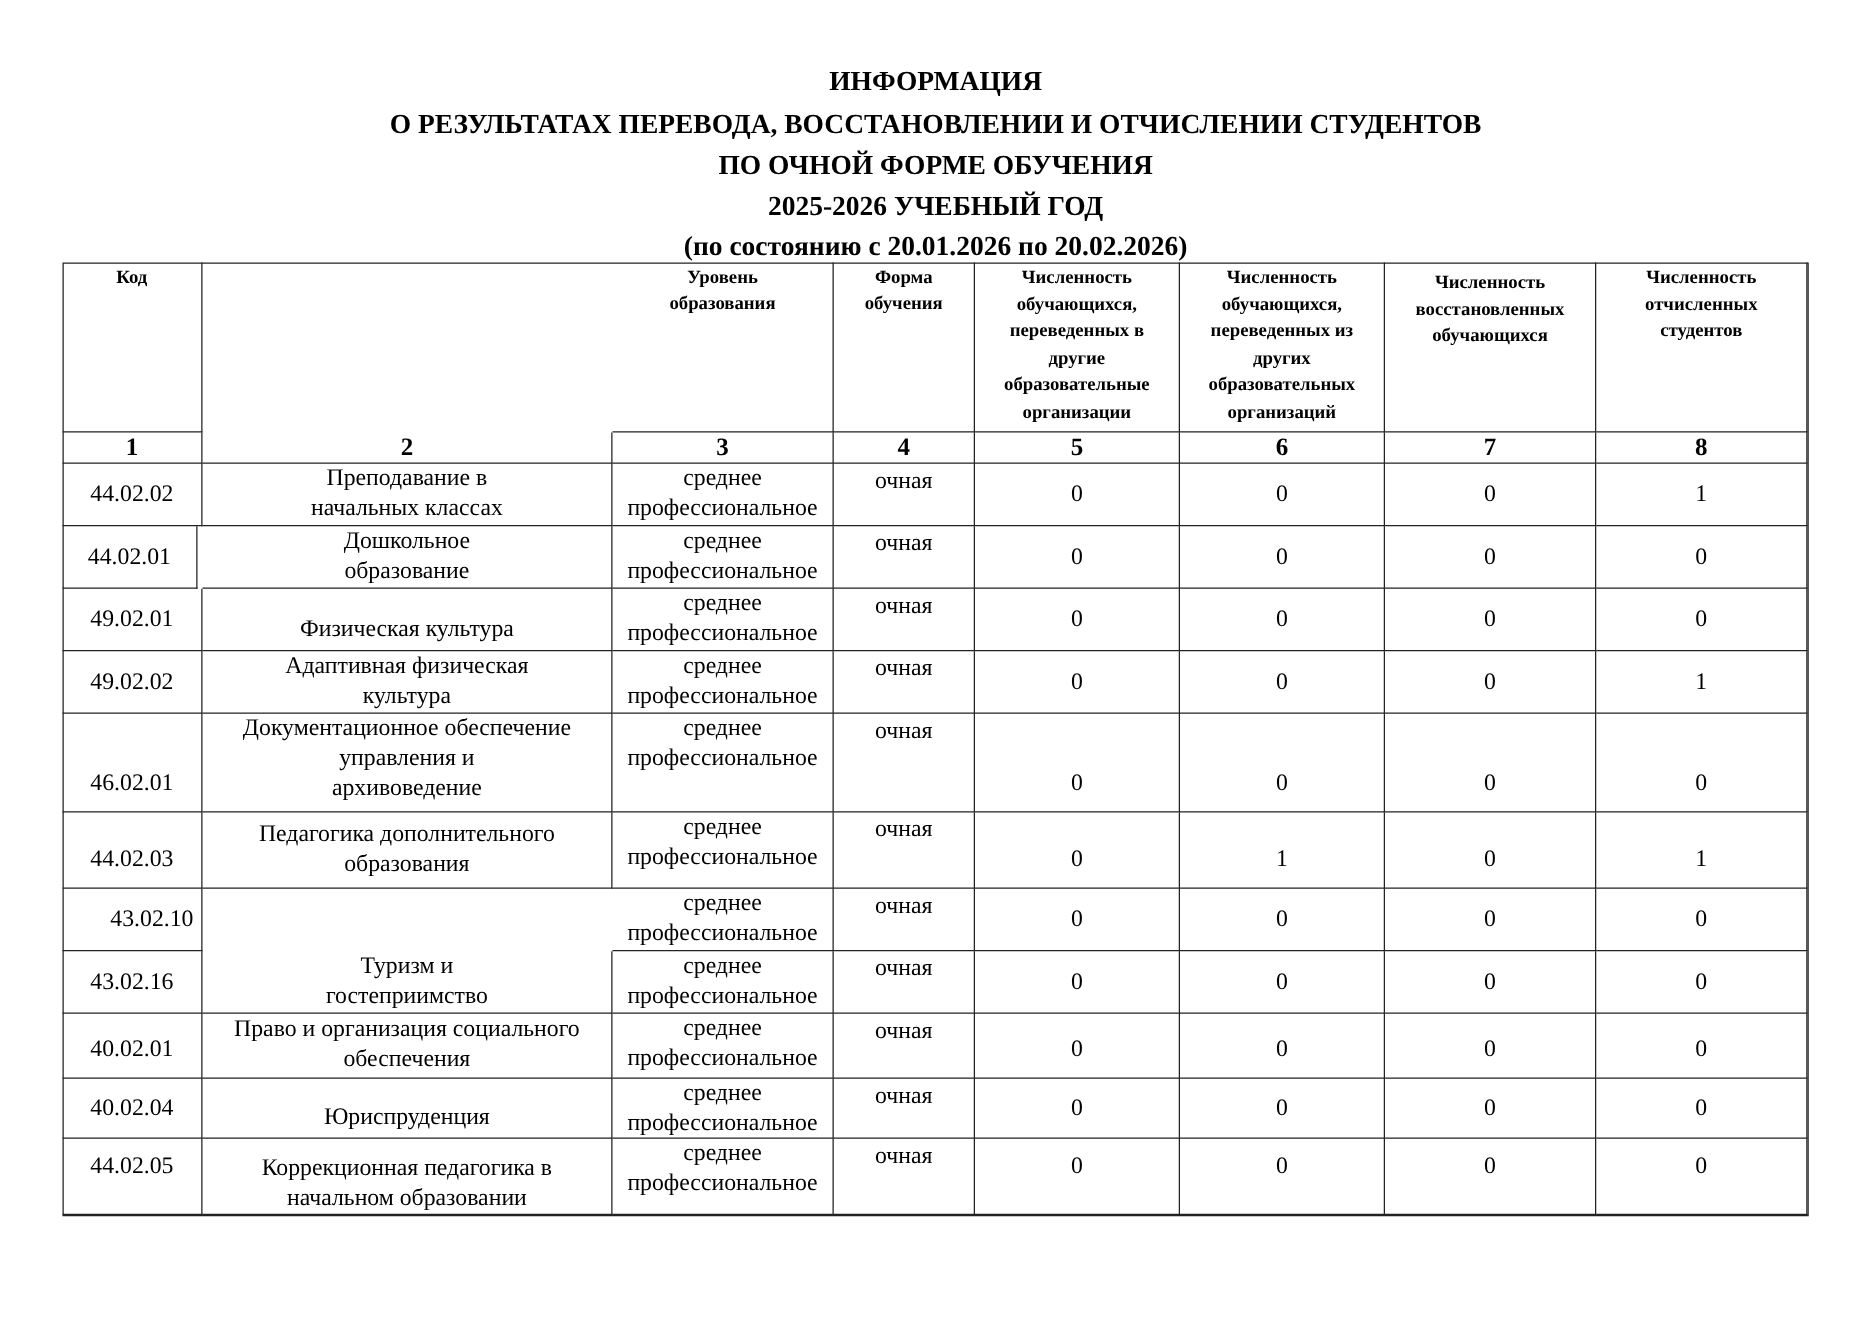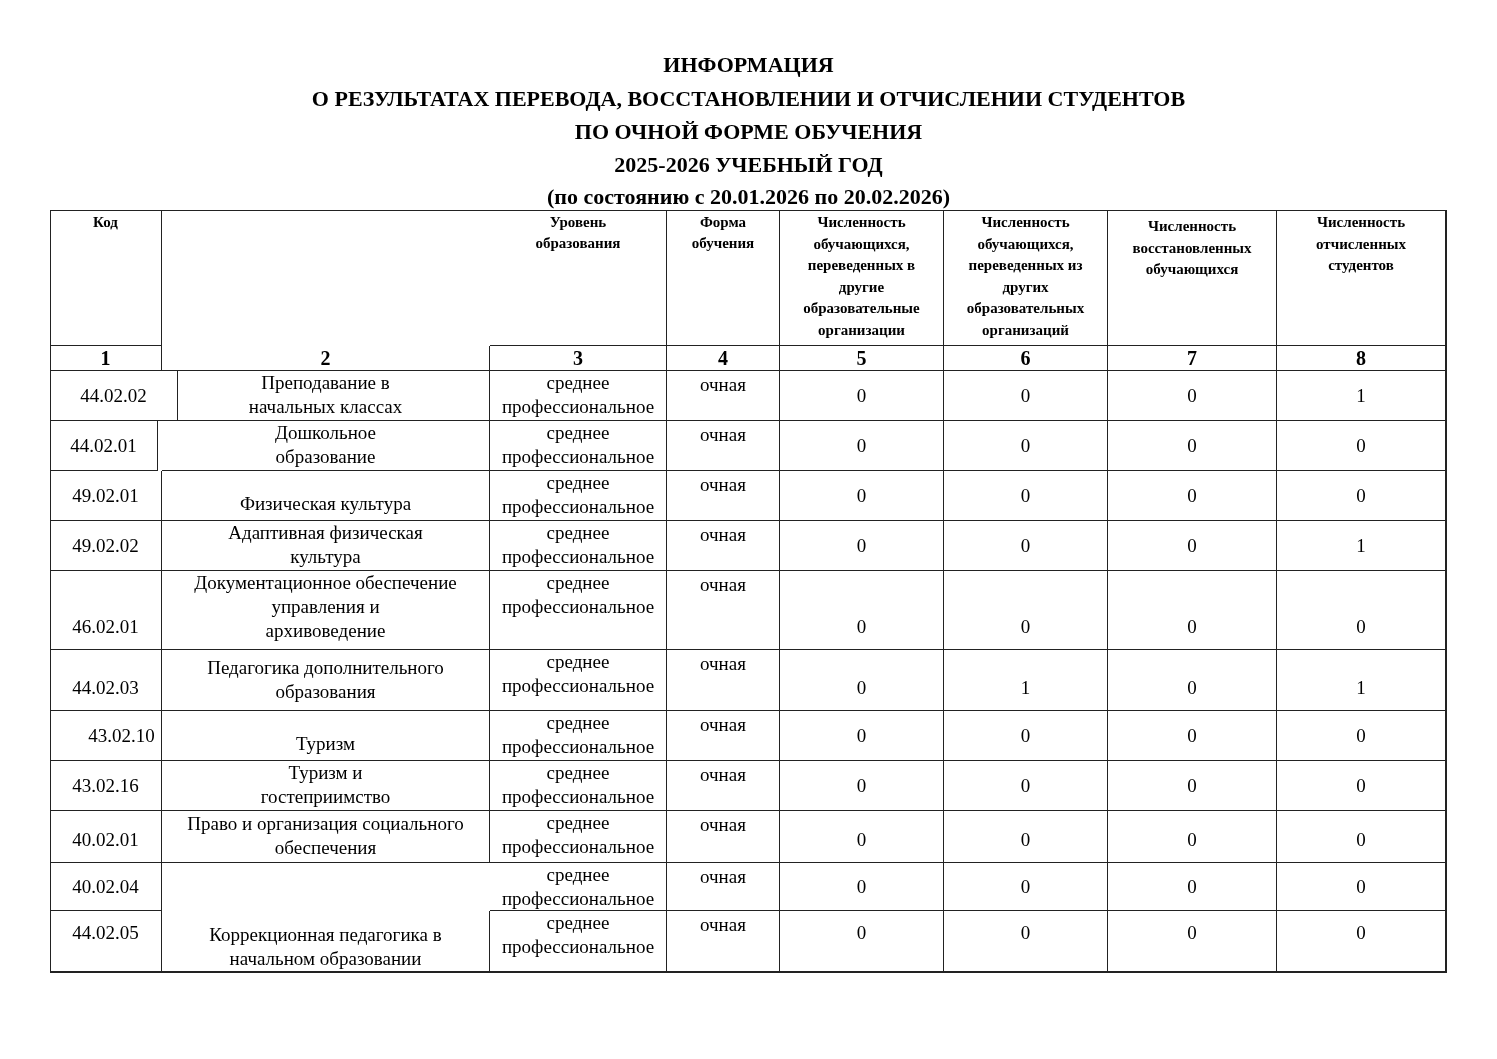--- a/index.html
+++ b/index.html
@@ -51,21 +51,21 @@
 отчисленных
 студентов</div>
     <div class="cell num" style="left: 0px; top: 136px; width: 112px; height: 25px;">1</div>
     <div class="cell num" style="left: 112px; top: 136px; width: 328px; height: 25px;">2</div>
     <div class="cell num" style="left: 440px; top: 136px; width: 177px; height: 25px;">3</div>
     <div class="cell num" style="left: 617px; top: 136px; width: 113px; height: 25px;">4</div>
     <div class="cell num" style="left: 730px; top: 136px; width: 164px; height: 25px;">5</div>
     <div class="cell num" style="left: 894px; top: 136px; width: 164px; height: 25px;">6</div>
     <div class="cell num" style="left: 1058px; top: 136px; width: 169px; height: 25px;">7</div>
     <div class="cell num" style="left: 1227px; top: 136px; width: 169px; height: 25px;">8</div>
-    <div class="cell txt" style="left: 0px; top: 161px; width: 128px; height: 50px;"><div class="abs" style="top: 50%; transform: translateY(-50%);">44.02.02</div></div>
+    <div class="cell txt" style="left: 0px; top: 161px; width: 112px; height: 50px;"><div class="abs" style="top: 50%; transform: translateY(-50%);">44.02.02</div></div>
     <div class="cell txt" style="left: 112px; top: 161px; width: 328px; height: 50px;"><div class="abs" style="top: 0px;">Преподавание в
 начальных классах</div></div>
     <div class="cell txt" style="left: 440px; top: 161px; width: 177px; height: 50px;"><div class="abs" style="top: 0px;">среднее
 профессиональное</div></div>
     <div class="cell txt" style="left: 617px; top: 161px; width: 113px; height: 50px;"><div class="abs" style="top: 2px; padding-left: 0px;">очная</div></div>
     <div class="cell txt" style="left: 730px; top: 161px; width: 164px; height: 50px;"><div class="abs" style="top: 50%; transform: translateY(-50%);">0</div></div>
     <div class="cell txt" style="left: 894px; top: 161px; width: 164px; height: 50px;"><div class="abs" style="top: 50%; transform: translateY(-50%);">0</div></div>
     <div class="cell txt" style="left: 1058px; top: 161px; width: 169px; height: 50px;"><div class="abs" style="top: 50%; transform: translateY(-50%);">0</div></div>
     <div class="cell txt" style="left: 1227px; top: 161px; width: 169px; height: 50px;"><div class="abs" style="top: 50%; transform: translateY(-50%);">1</div></div>
     <div class="cell txt" style="left: 0px; top: 211px; width: 108px; height: 50px;"><div class="abs" style="top: 50%; transform: translateY(-50%);">44.02.01</div></div>
@@ -112,21 +112,20 @@
     <div class="cell txt" style="left: 112px; top: 440px; width: 328px; height: 61px;"><div class="abs" style="top: 6px;">Педагогика дополнительного
 образования</div></div>
     <div class="cell txt" style="left: 440px; top: 440px; width: 177px; height: 61px;"><div class="abs" style="top: 0px;">среднее
 профессиональное</div></div>
     <div class="cell txt" style="left: 617px; top: 440px; width: 113px; height: 61px;"><div class="abs" style="top: 2px; padding-left: 0px;">очная</div></div>
     <div class="cell txt" style="left: 730px; top: 440px; width: 164px; height: 61px;"><div class="abs" style="top: auto; bottom: 10px;">0</div></div>
     <div class="cell txt" style="left: 894px; top: 440px; width: 164px; height: 61px;"><div class="abs" style="top: auto; bottom: 10px;">1</div></div>
     <div class="cell txt" style="left: 1058px; top: 440px; width: 169px; height: 61px;"><div class="abs" style="top: auto; bottom: 10px;">0</div></div>
     <div class="cell txt" style="left: 1227px; top: 440px; width: 169px; height: 61px;"><div class="abs" style="top: auto; bottom: 10px;">1</div></div>
     <div class="cell txt" style="left: 0px; top: 501px; width: 112px; height: 50px;"><div class="abs" style="top: 50%; transform: translateY(-50%); padding-left: 32px;">43.02.10</div></div>
-    <div class="cell txt" style="left: 112px; top: 501px; width: 328px; height: 50px;"><div class="abs" style="top: auto; bottom: 4px;">Туризм</div></div>
     <div class="cell txt" style="left: 440px; top: 501px; width: 177px; height: 50px;"><div class="abs" style="top: 0px;">среднее
 профессиональное</div></div>
     <div class="cell txt" style="left: 617px; top: 501px; width: 113px; height: 50px;"><div class="abs" style="top: 2px; padding-left: 0px;">очная</div></div>
     <div class="cell txt" style="left: 730px; top: 501px; width: 164px; height: 50px;"><div class="abs" style="top: 50%; transform: translateY(-50%);">0</div></div>
     <div class="cell txt" style="left: 894px; top: 501px; width: 164px; height: 50px;"><div class="abs" style="top: 50%; transform: translateY(-50%);">0</div></div>
     <div class="cell txt" style="left: 1058px; top: 501px; width: 169px; height: 50px;"><div class="abs" style="top: 50%; transform: translateY(-50%);">0</div></div>
     <div class="cell txt" style="left: 1227px; top: 501px; width: 169px; height: 50px;"><div class="abs" style="top: 50%; transform: translateY(-50%);">0</div></div>
     <div class="cell txt" style="left: 0px; top: 551px; width: 112px; height: 50px;"><div class="abs" style="top: 50%; transform: translateY(-50%);">43.02.16</div></div>
     <div class="cell txt" style="left: 112px; top: 551px; width: 328px; height: 50px;"><div class="abs" style="top: 0px;">Туризм и
 гостеприимство</div></div>
@@ -141,20 +140,21 @@
     <div class="cell txt" style="left: 112px; top: 601px; width: 328px; height: 52px;"><div class="abs" style="top: auto; bottom: 2px;">Право и организация социального
 обеспечения</div></div>
     <div class="cell txt" style="left: 440px; top: 601px; width: 177px; height: 52px;"><div class="abs" style="top: 0px;">среднее
 профессиональное</div></div>
     <div class="cell txt" style="left: 617px; top: 601px; width: 113px; height: 52px;"><div class="abs" style="top: 2px; padding-left: 0px;">очная</div></div>
     <div class="cell txt" style="left: 730px; top: 601px; width: 164px; height: 52px;"><div class="abs" style="top: auto; bottom: 10px;">0</div></div>
     <div class="cell txt" style="left: 894px; top: 601px; width: 164px; height: 52px;"><div class="abs" style="top: auto; bottom: 10px;">0</div></div>
     <div class="cell txt" style="left: 1058px; top: 601px; width: 169px; height: 52px;"><div class="abs" style="top: auto; bottom: 10px;">0</div></div>
     <div class="cell txt" style="left: 1227px; top: 601px; width: 169px; height: 52px;"><div class="abs" style="top: auto; bottom: 10px;">0</div></div>
     <div class="cell txt" style="left: 0px; top: 653px; width: 112px; height: 48px;"><div class="abs" style="top: 50%; transform: translateY(-50%);">40.02.04</div></div>
+    <div class="cell txt" style="left: 112px; top: 653px; width: 328px; height: 48px;"><div class="abs" style="top: auto; bottom: 4px;">Юриспруденция</div></div>
     <div class="cell txt" style="left: 440px; top: 653px; width: 177px; height: 48px;"><div class="abs" style="top: 0px;">среднее
 профессиональное</div></div>
     <div class="cell txt" style="left: 617px; top: 653px; width: 113px; height: 48px;"><div class="abs" style="top: 2px; padding-left: 0px;">очная</div></div>
     <div class="cell txt" style="left: 730px; top: 653px; width: 164px; height: 48px;"><div class="abs" style="top: 50%; transform: translateY(-50%);">0</div></div>
     <div class="cell txt" style="left: 894px; top: 653px; width: 164px; height: 48px;"><div class="abs" style="top: 50%; transform: translateY(-50%);">0</div></div>
     <div class="cell txt" style="left: 1058px; top: 653px; width: 169px; height: 48px;"><div class="abs" style="top: 50%; transform: translateY(-50%);">0</div></div>
     <div class="cell txt" style="left: 1227px; top: 653px; width: 169px; height: 48px;"><div class="abs" style="top: 50%; transform: translateY(-50%);">0</div></div>
     <div class="cell txt" style="left: 0px; top: 701px; width: 112px; height: 61px;"><div class="abs" style="top: 10px; transform: none;">44.02.05</div></div>
     <div class="cell txt" style="left: 112px; top: 701px; width: 328px; height: 61px;"><div class="abs" style="top: auto; bottom: 0px;">Коррекционная педагогика в
 начальном образовании</div></div>

